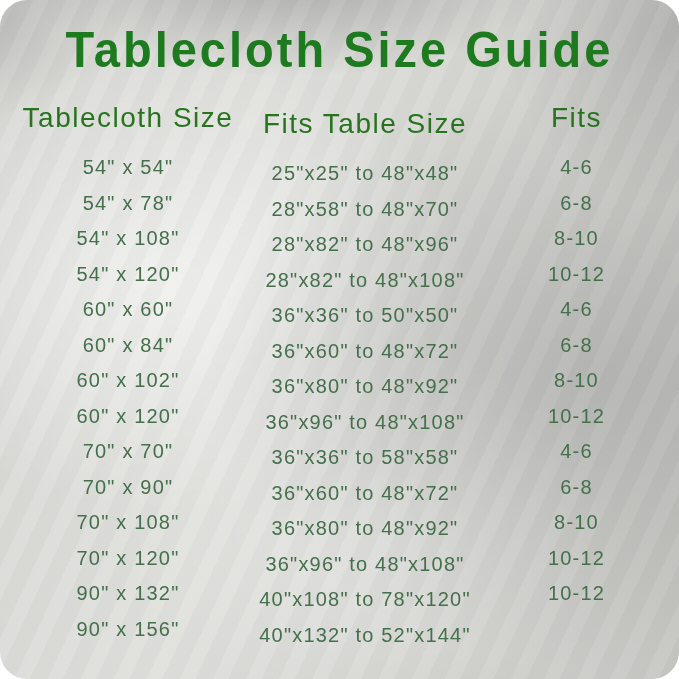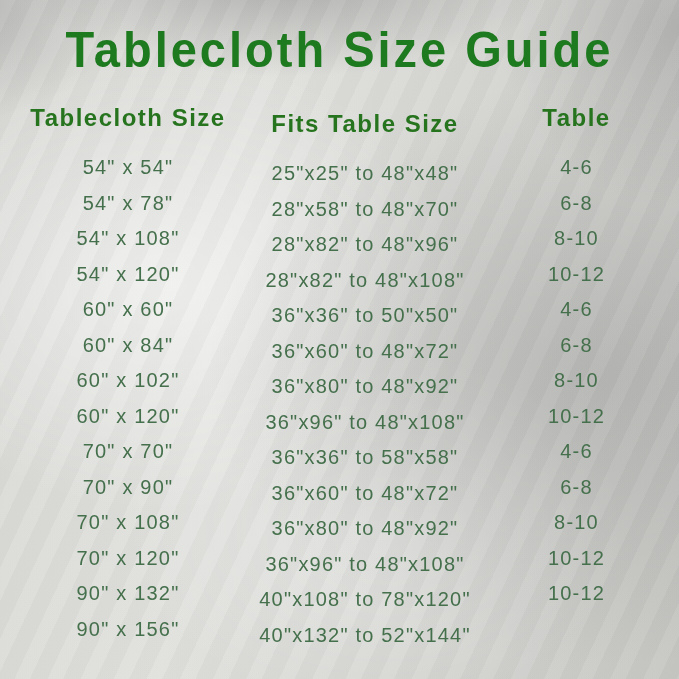--- a/index.html
+++ b/index.html
@@ -13,20 +13,21 @@
     background-color: #d3d3d0;
     background-image:
       repeating-linear-gradient(115deg, rgba(255,255,255,0.05) 0 14px, rgba(140,140,140,0.05) 14px 30px),
       radial-gradient(ellipse 420px 160px at 42% -4%, rgba(105,105,105,.45), transparent 65%),
       radial-gradient(ellipse 300px 300px at 100% 4%, rgba(130,130,130,.35), transparent 60%),
       radial-gradient(ellipse 260px 200px at -5% 0%, rgba(120,120,120,.38), transparent 60%),
       radial-gradient(ellipse 600px 450px at 88% 55%, rgba(125,125,125,.30), transparent 65%),
       radial-gradient(ellipse 500px 380px at 25% 42%, rgba(255,255,255,.55), transparent 60%),
       radial-gradient(ellipse 420px 300px at 55% 78%, rgba(255,255,255,.30), transparent 60%),
       linear-gradient(100deg, #d8d8d5, #e0e0dd 35%, #d2d2cf 70%, #c6c6c3);
+    border-radius: 27px;
   }
 
   .title {
     position: absolute;
     top: 22px;
     left: 0;
     width: 100%;
     margin: 0;
     text-align: center;
     font-size: 47px;
@@ -41,22 +42,22 @@
   .c1 { width: 256px; }
   .c2 { width: 218px; margin-top: 12px; }
   .c3 { width: 205px; }
 
   .header-row {
     position: absolute;
     top: 102px;
     left: 0;
     width: 679px;
     height: 32px;
-    font-size: 24px;
-    font-weight: 700;
+    font-size: 28px;
+    font-weight: 400;
     letter-spacing: 1.5px;
     color: #27741f;
   }
 
   .rows {
     position: absolute;
     top: 150px;
     left: 0;
     width: 679px;
   }
@@ -72,21 +73,21 @@
 </head>
 <body>
 
 <div class="page">
 
   <h1 class="title">Tablecloth Size Guide</h1>
 
   <div class="row header-row">
     <div class="cell c1">Tablecloth Size</div>
     <div class="cell c2">Fits Table Size</div>
-    <div class="cell c3">Table</div>
+    <div class="cell c3">Fits</div>
   </div>
 
   <div class="rows">
       <div class="row body-row">
         <div class="cell c1">54" x 54"</div>
         <div class="cell c2">25"x25" to 48"x48"</div>
         <div class="cell c3">4-6</div>
       </div>
       <div class="row body-row">
         <div class="cell c1">54" x 78"</div>

